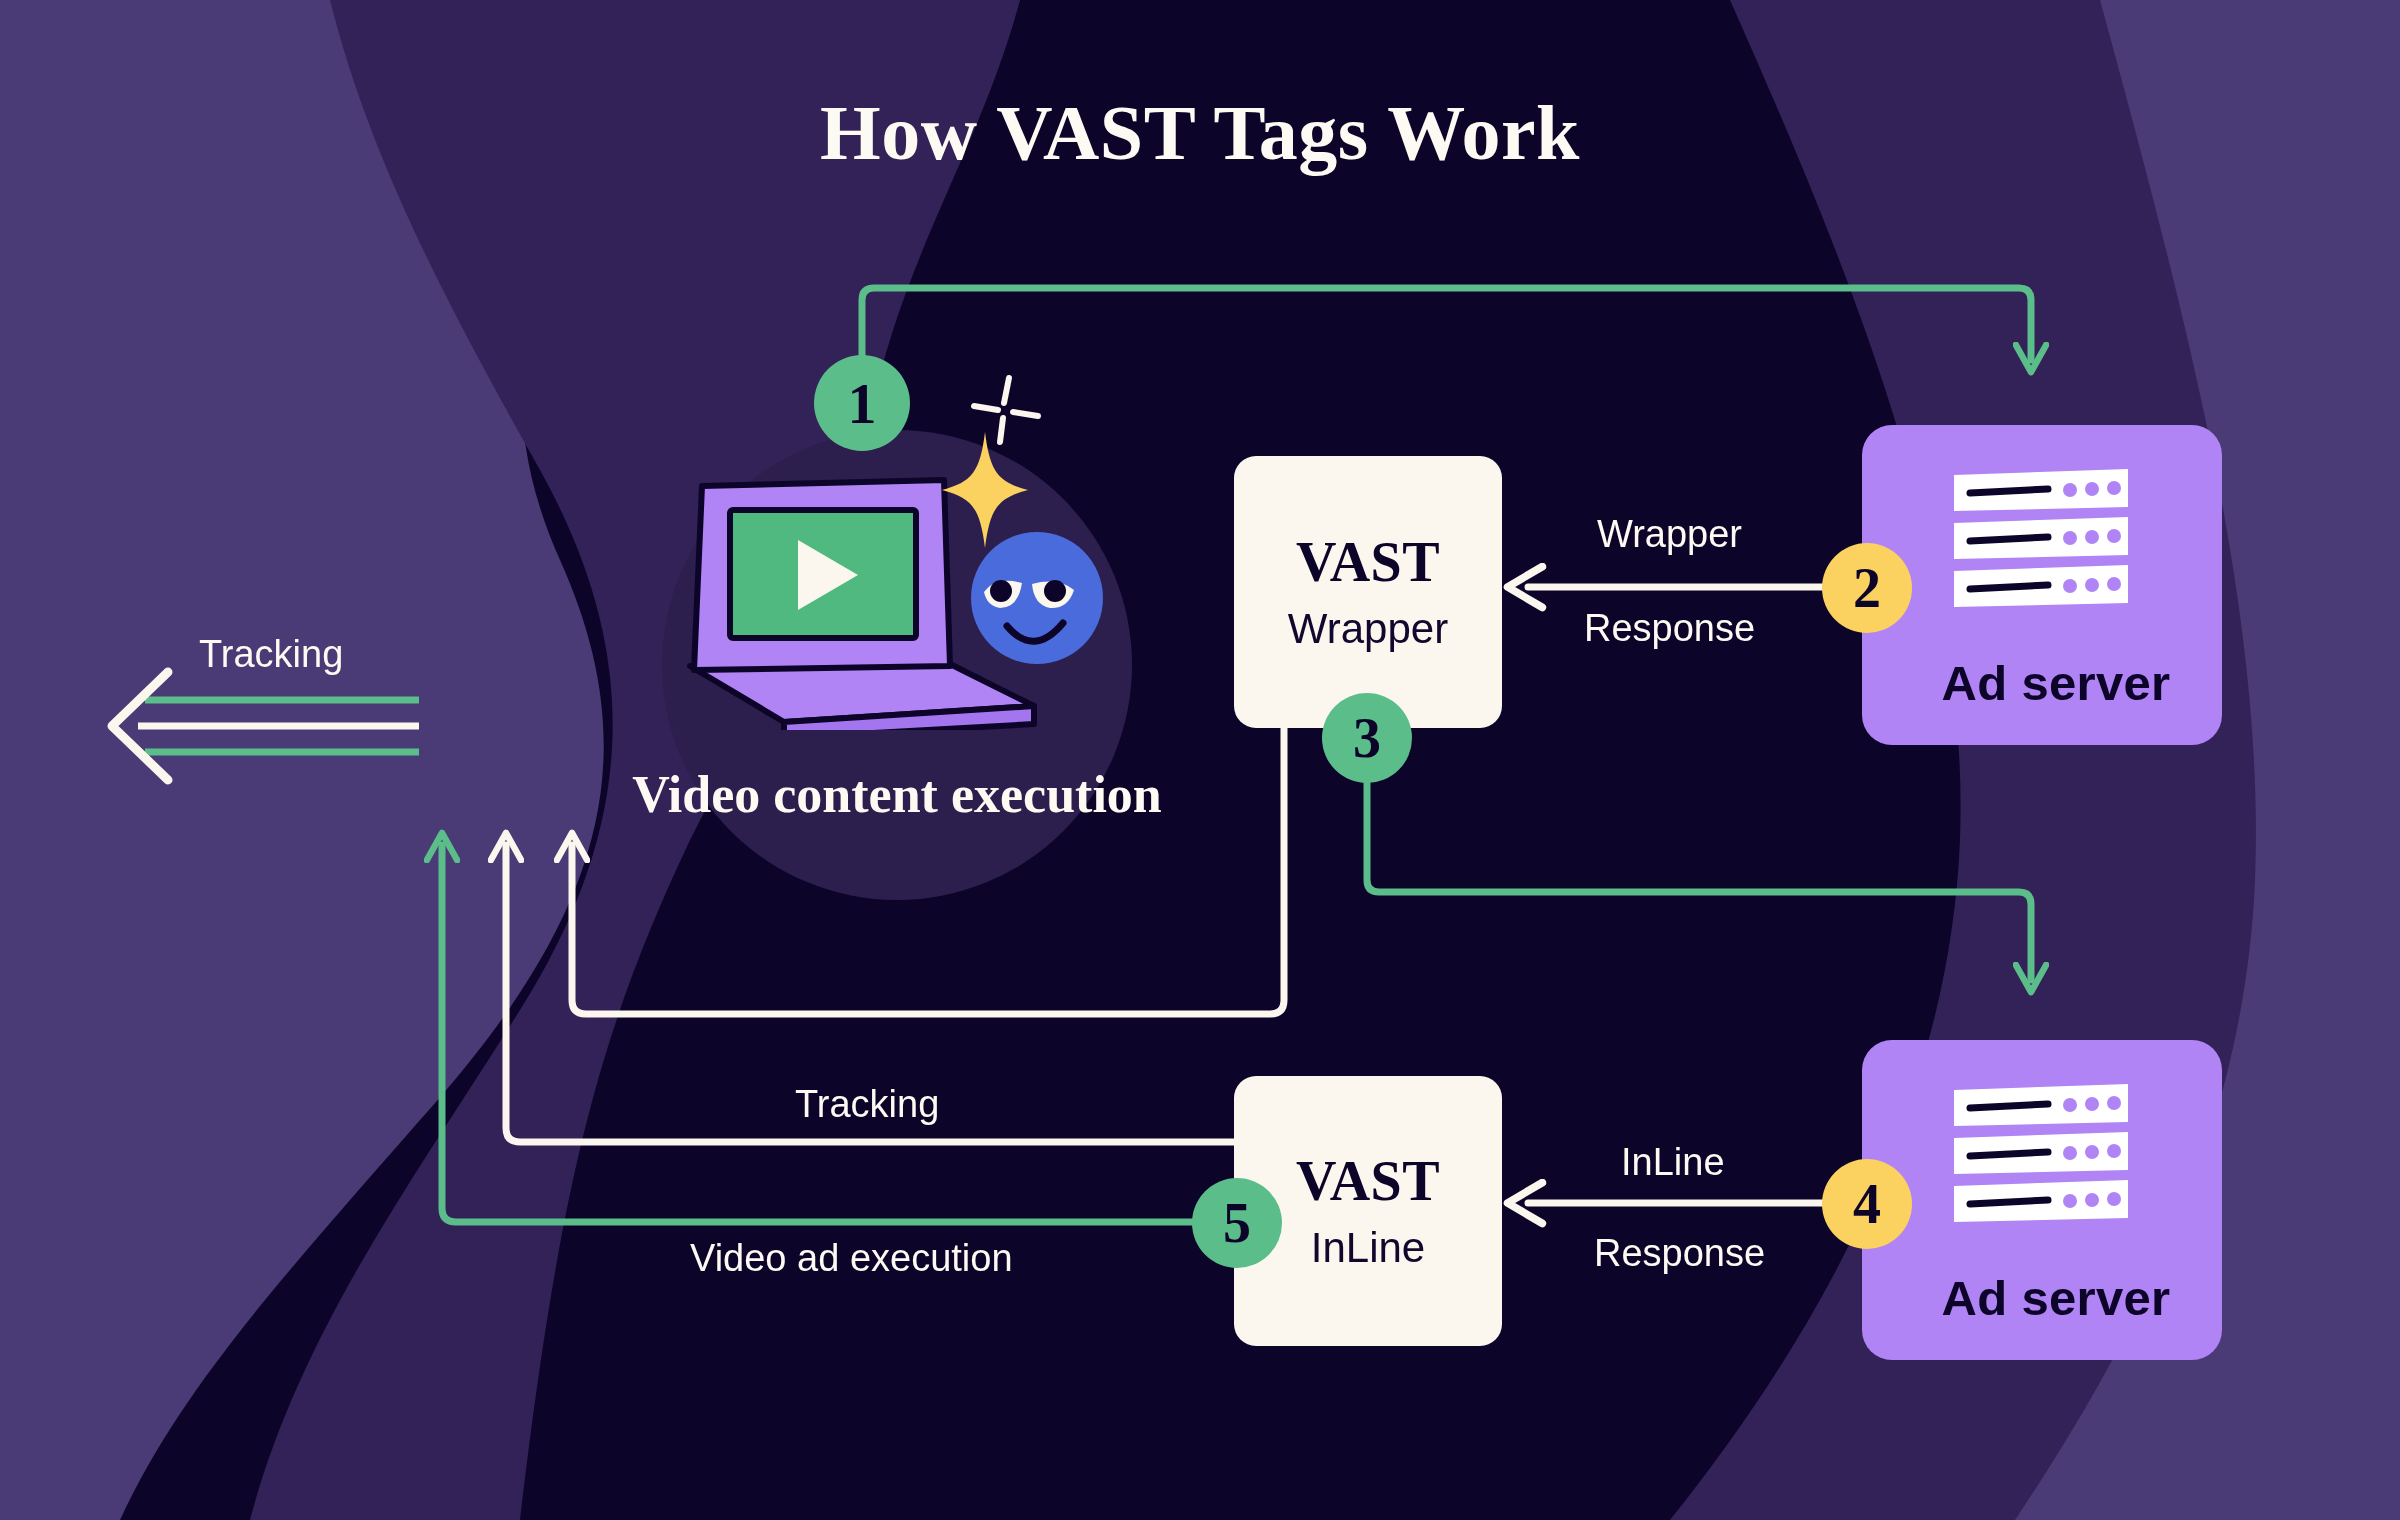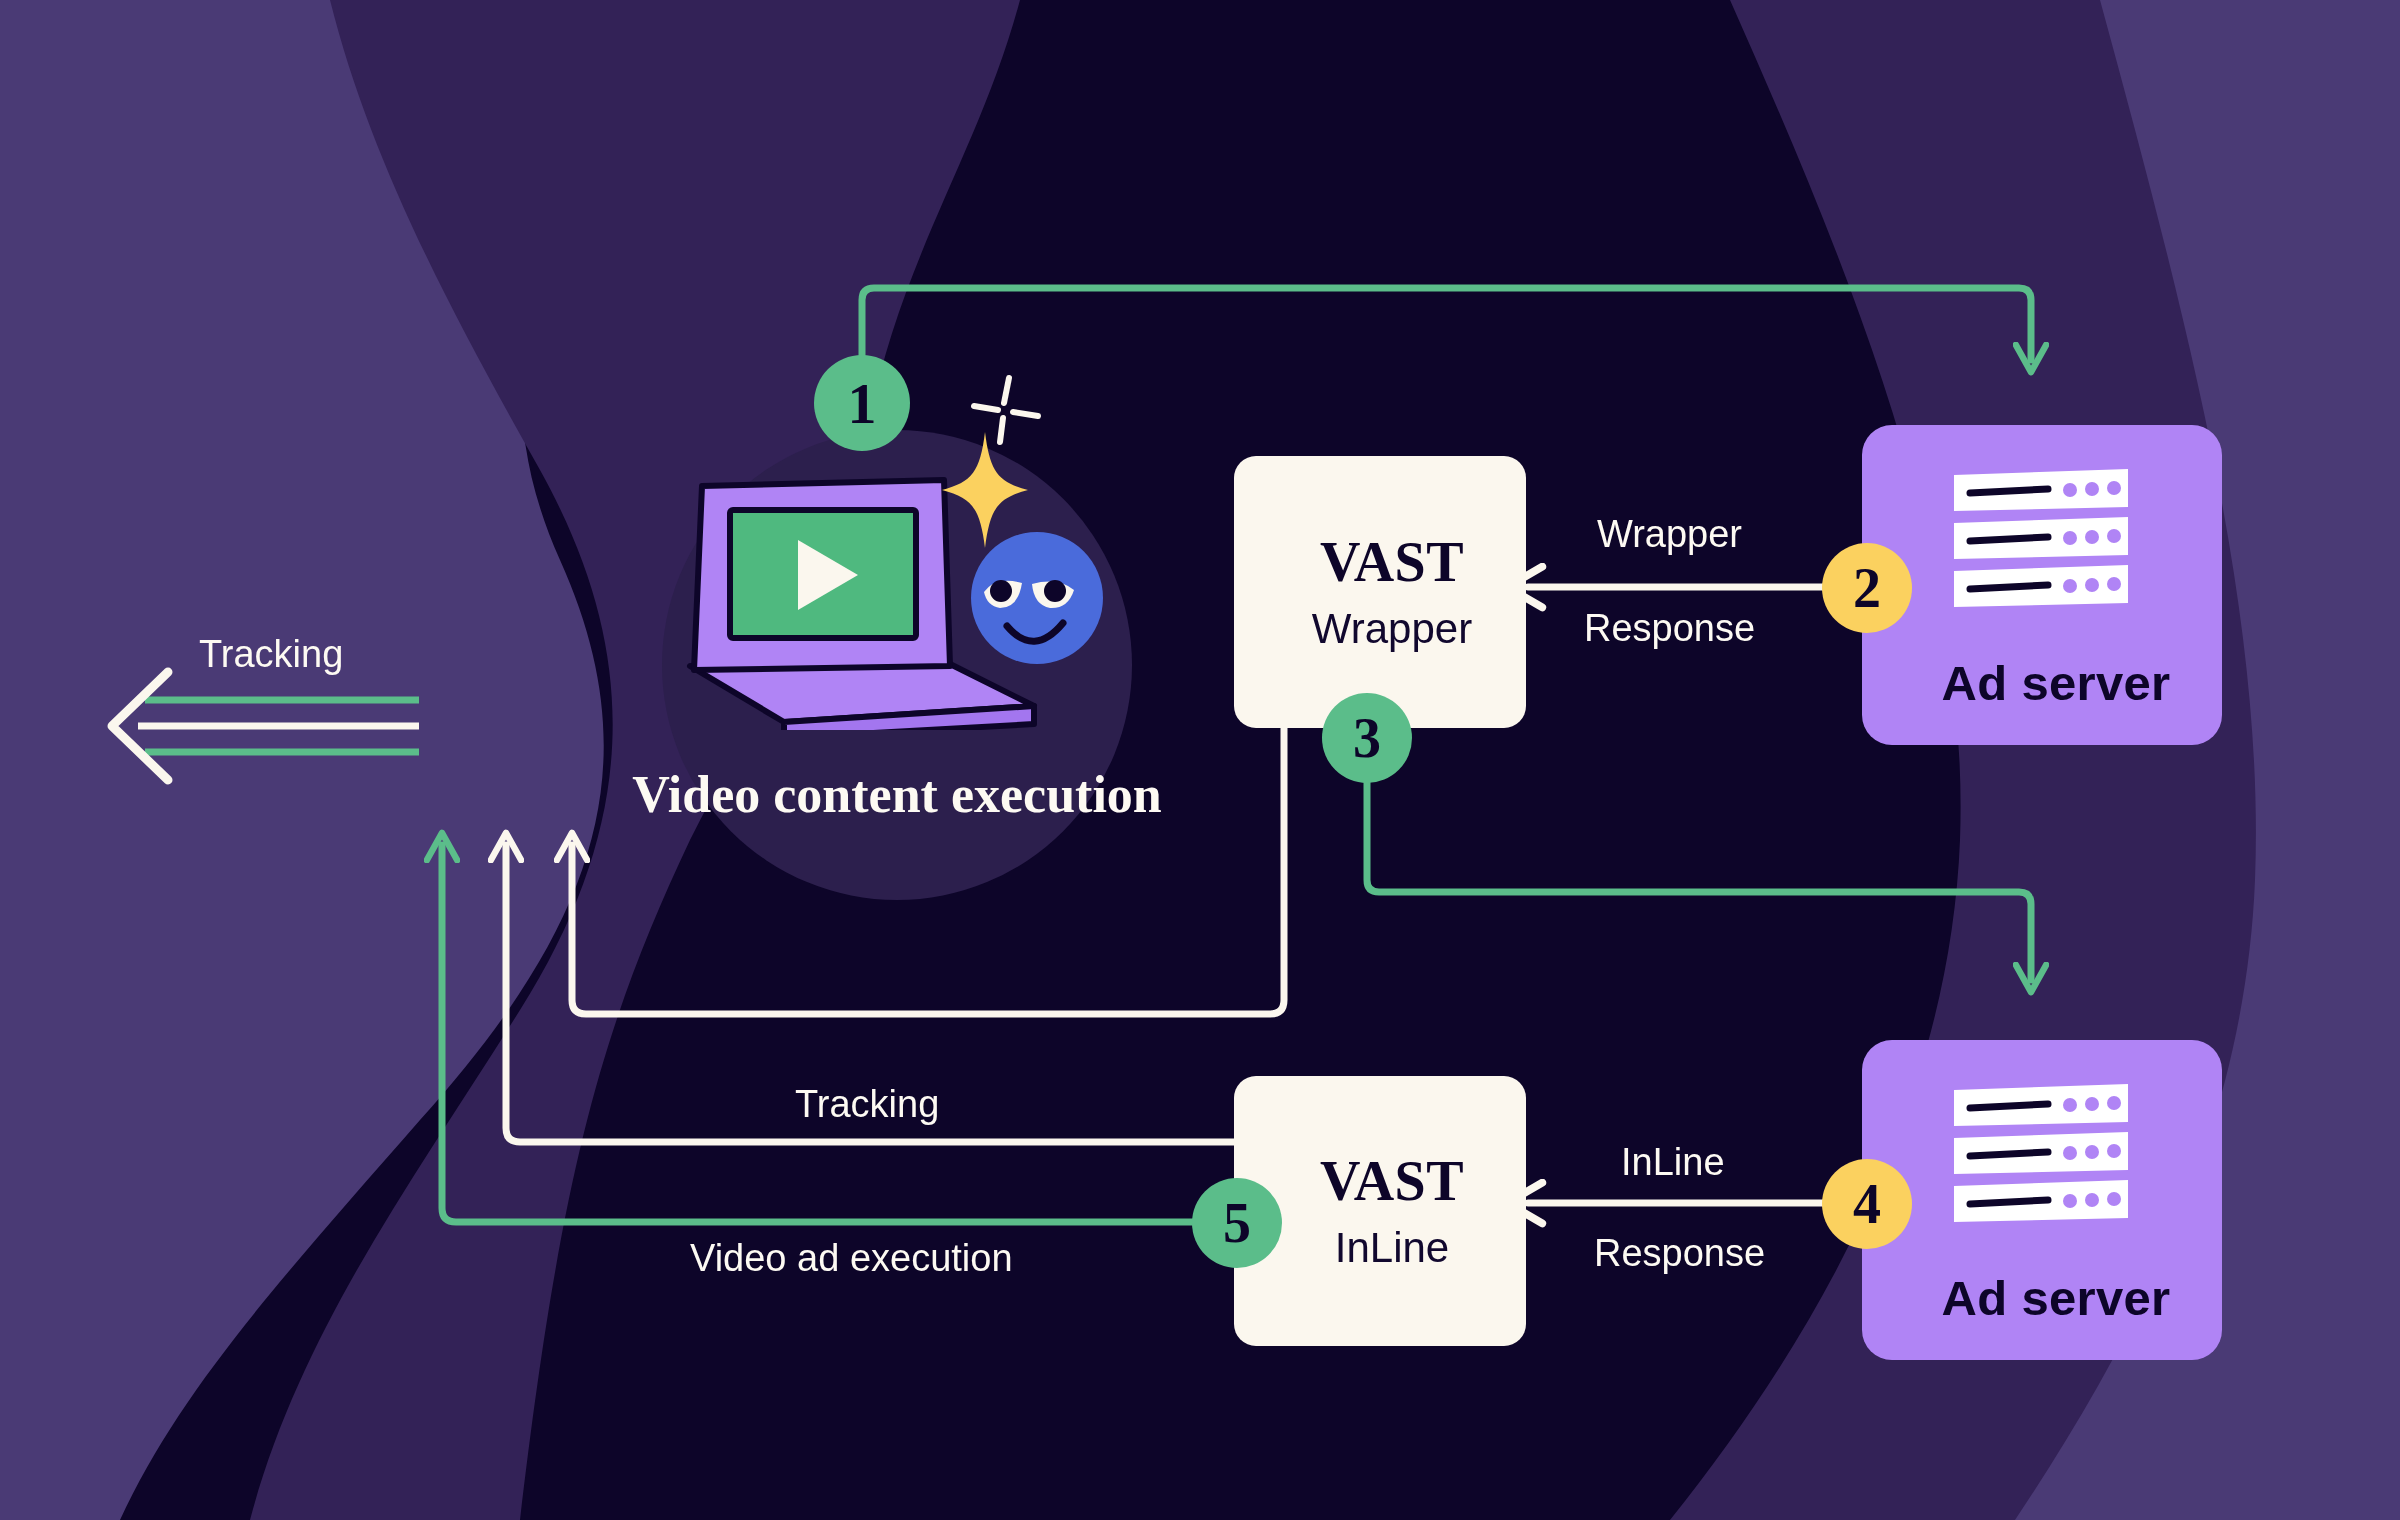--- a/index.html
+++ b/index.html
@@ -26,21 +26,21 @@
     z-index:40;
   }
 
   
   .card{
     position:absolute;
     background:#fbf7ee;
     border-radius:22px;
     z-index:25;
     display:flex;flex-direction:column;
-    align-items:center;justify-content:center;padding-left:24px;
+    align-items:center;justify-content:center;
   }
   .card .ttl{
     font-family:"Liberation Serif", serif;
     font-weight:bold;
     font-size:56px;
     color:#0d0529;
     line-height:1;
     letter-spacing:0.5px;
   }
   .card .sub{
@@ -193,20 +193,21 @@
     <path d="M1234,1142 L520,1142 Q506,1142 506,1128 L506,845" fill="none" stroke="#fbf7ee" stroke-width="7" stroke-linecap="round" marker-end="url(#arrow-white)"></path>
 
     <path d="M1192,1222 L456,1222 Q442,1222 442,1208 L442,845" fill="none" stroke="#5bbd8a" stroke-width="7" stroke-linecap="round" marker-end="url(#arrow-green)"></path>
 
     <path d="M419,700 L145,700" fill="none" stroke="#5bbd8a" stroke-width="7" stroke-linecap="butt"></path>
     <path d="M419,726 L138,726" fill="none" stroke="#fbf7ee" stroke-width="7" stroke-linecap="butt"></path>
     <path d="M419,752 L145,752" fill="none" stroke="#5bbd8a" stroke-width="7" stroke-linecap="butt"></path>
     <path d="M168,672 L112,726 L168,780" fill="none" stroke="#fbf7ee" stroke-width="9" stroke-linecap="round" stroke-linejoin="round"></path>
   </svg>
 
+  <div id="title">How VAST Tags Work</div>
 
   <div class="node" id="pub-circle"></div>
 
   <svg class="node" id="laptop" viewBox="0 0 380 260">
 
     <path d="M18,196 L270,190 L362,236 L112,252 Z" fill="#b084f5" stroke="#0d0529" stroke-width="6" stroke-linejoin="round"></path>
     <path d="M112,252 L362,236 L362,254 L112,268 Z" fill="#a376ef" stroke="#0d0529" stroke-width="6" stroke-linejoin="round"></path>
 
     <path d="M30,16 L272,10 L278,196 L22,200 Z" fill="#b084f5" stroke="#0d0529" stroke-width="6" stroke-linejoin="round"></path>
 

